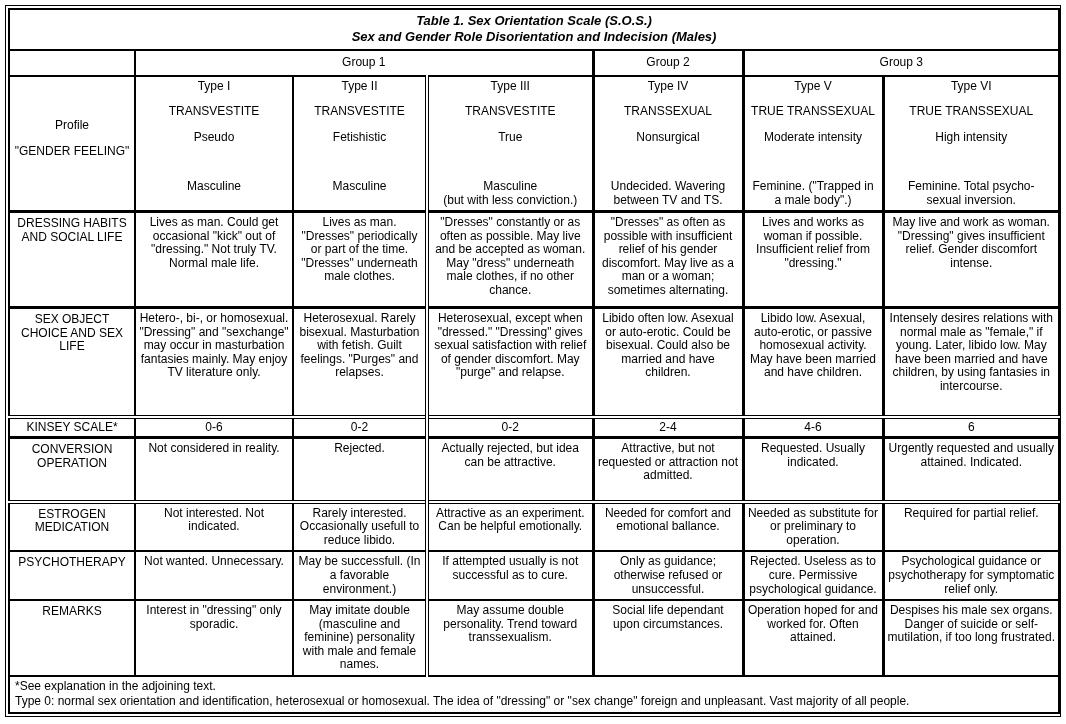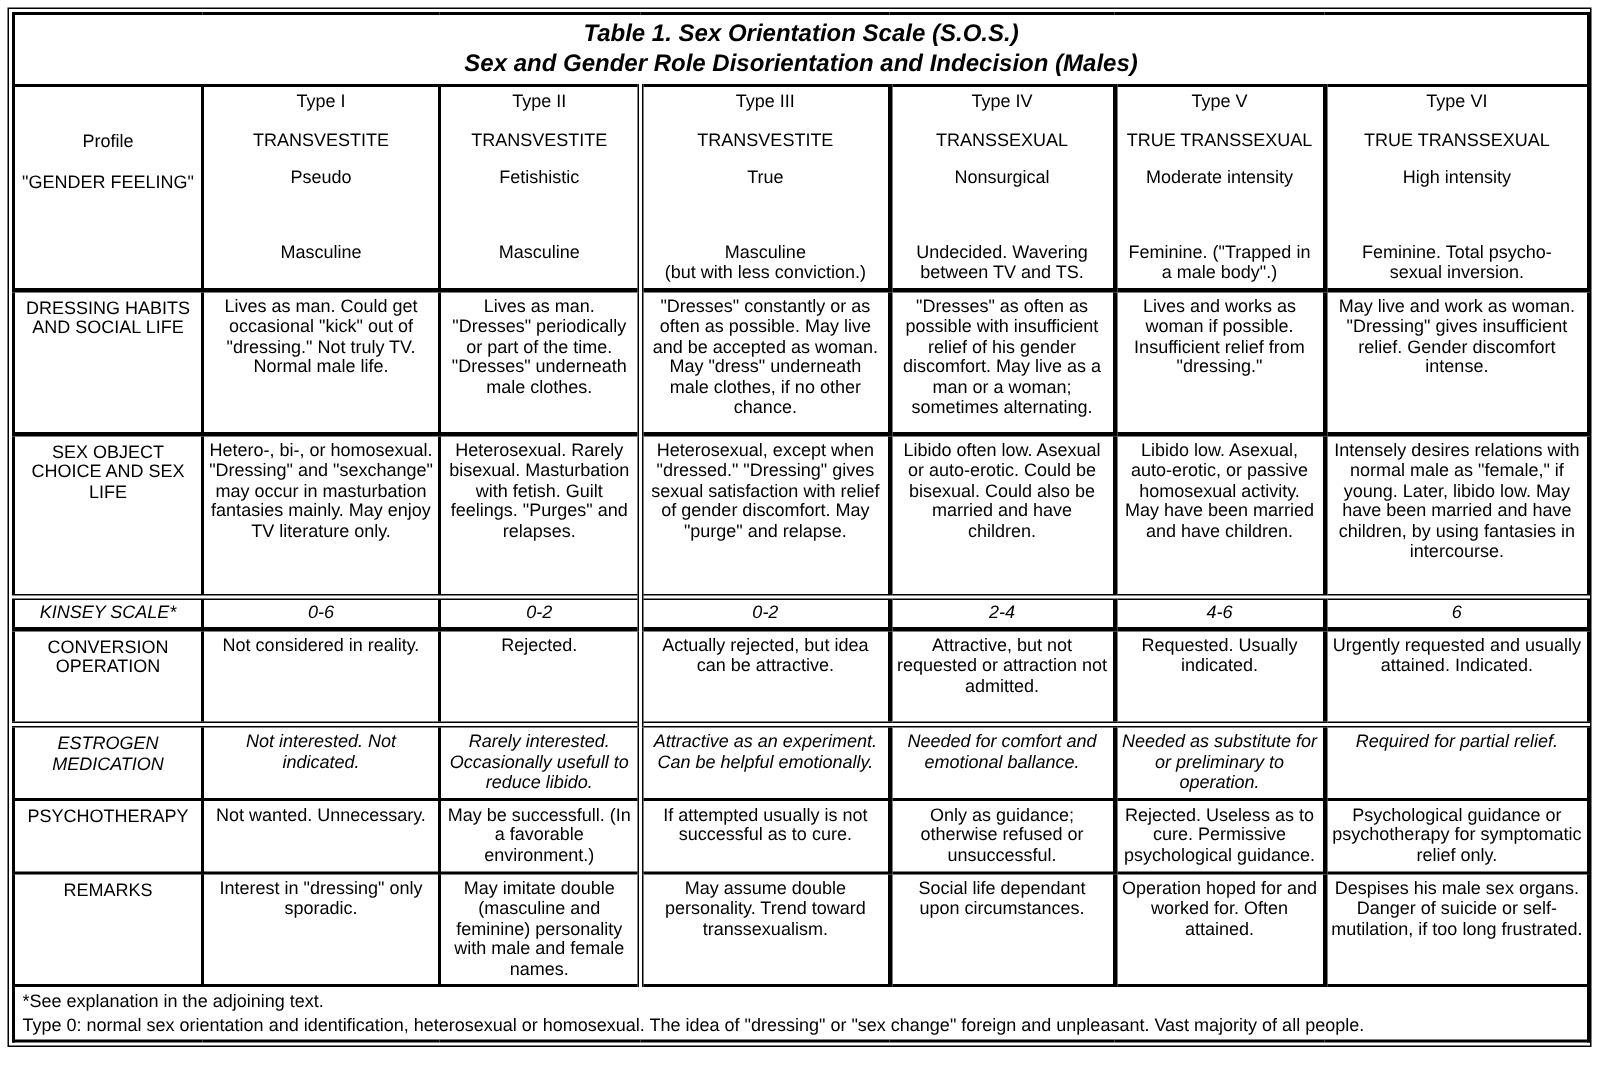--- a/index.html
+++ b/index.html
@@ -1,33 +1,33 @@
 <!DOCTYPE html>
 <html><head>
 <meta charset="utf-8">
 <style>
   html,body{margin:0;padding:0;background:#fff;}
   body{width:1066px;height:724px;font-family:"Liberation Sans",sans-serif;color:#000;box-sizing:border-box;}
   .outer{margin:5px;border:1px solid #000;padding:2px;}
   table{border-collapse:collapse;table-layout:fixed;width:100%;}
   td{border:2px solid #000;font-size:12px;line-height:1.13;text-align:center;vertical-align:top;padding:3px 3px;word-wrap:break-word;}
-  .title-cell{font-weight:bold;font-style:italic;font-size:16px;vertical-align:middle;padding:3px;line-height:1.25;}
+  .title-cell{font-weight:bold;font-style:italic;font-size:13px;vertical-align:middle;padding:3px;line-height:1.25;}
   .group-cell{vertical-align:middle;padding:2px;}
   .lbl{vertical-align:top;padding-top:4px;}
-  .plabel{padding-top:30px;}
+  .plabel{padding-top:42px;}
   .plabel div{margin-bottom:13px;}
   .stack div{margin-bottom:12px;}
   .stack div:last-child{margin-bottom:0;margin-top:36px;}
   .feeling{white-space:pre-line;}
   .kin{vertical-align:middle;padding:2px;}
   .foot-cell{text-align:left;vertical-align:middle;padding:2px 5px;line-height:1.3;}
   
   .dbl-left{border-left:4px double #000;}
   .thick-left{border-left:3px solid #000;}
-  .dbl-top td{border-top:4px double #000;font-style:italic;}
+  .dbl-top td{border-top:4px double #000;}
   .thick-top td{border-top:3px solid #000;}
   .r-title{height:38px}.r-group{height:26px}.r-profile{height:115px}
   .r-dress{height:96px}.r-sex{height:109px}.r-kinsey{height:20px}
   .r-conv{height:64px}.r-estro{height:43px}.r-psych{height:44px}
   .r-rem{height:75px}.r-foot{height:36px}
 </style>
 </head>
 <body>
 
 <div class="outer">
@@ -43,20 +43,26 @@
   </colgroup>
 
   <tbody>
         <tr class="r-title">
     <td colspan="7" class="title-cell">
       <div>Table 1. Sex Orientation Scale (S.O.S.)</div>
       <div>Sex and Gender Role Disorientation and Indecision (Males)</div>
     </td>
   </tr>
 
+  <tr class="r-group">
+    <td></td>
+    <td colspan="3" class="group-cell">Group 1</td>
+    <td class="group-cell thick-left">Group 2</td>
+    <td colspan="2" class="group-cell thick-left">Group 3</td>
+  </tr>
 
   <tr class="r-profile">
     <td class="plabel">
       <div>Profile</div>
       <div>"GENDER FEELING"</div>
     </td>
     <td class="stack">
       <div>Type I</div>
       <div>TRANSVESTITE</div>
       <div>Pseudo</div>

